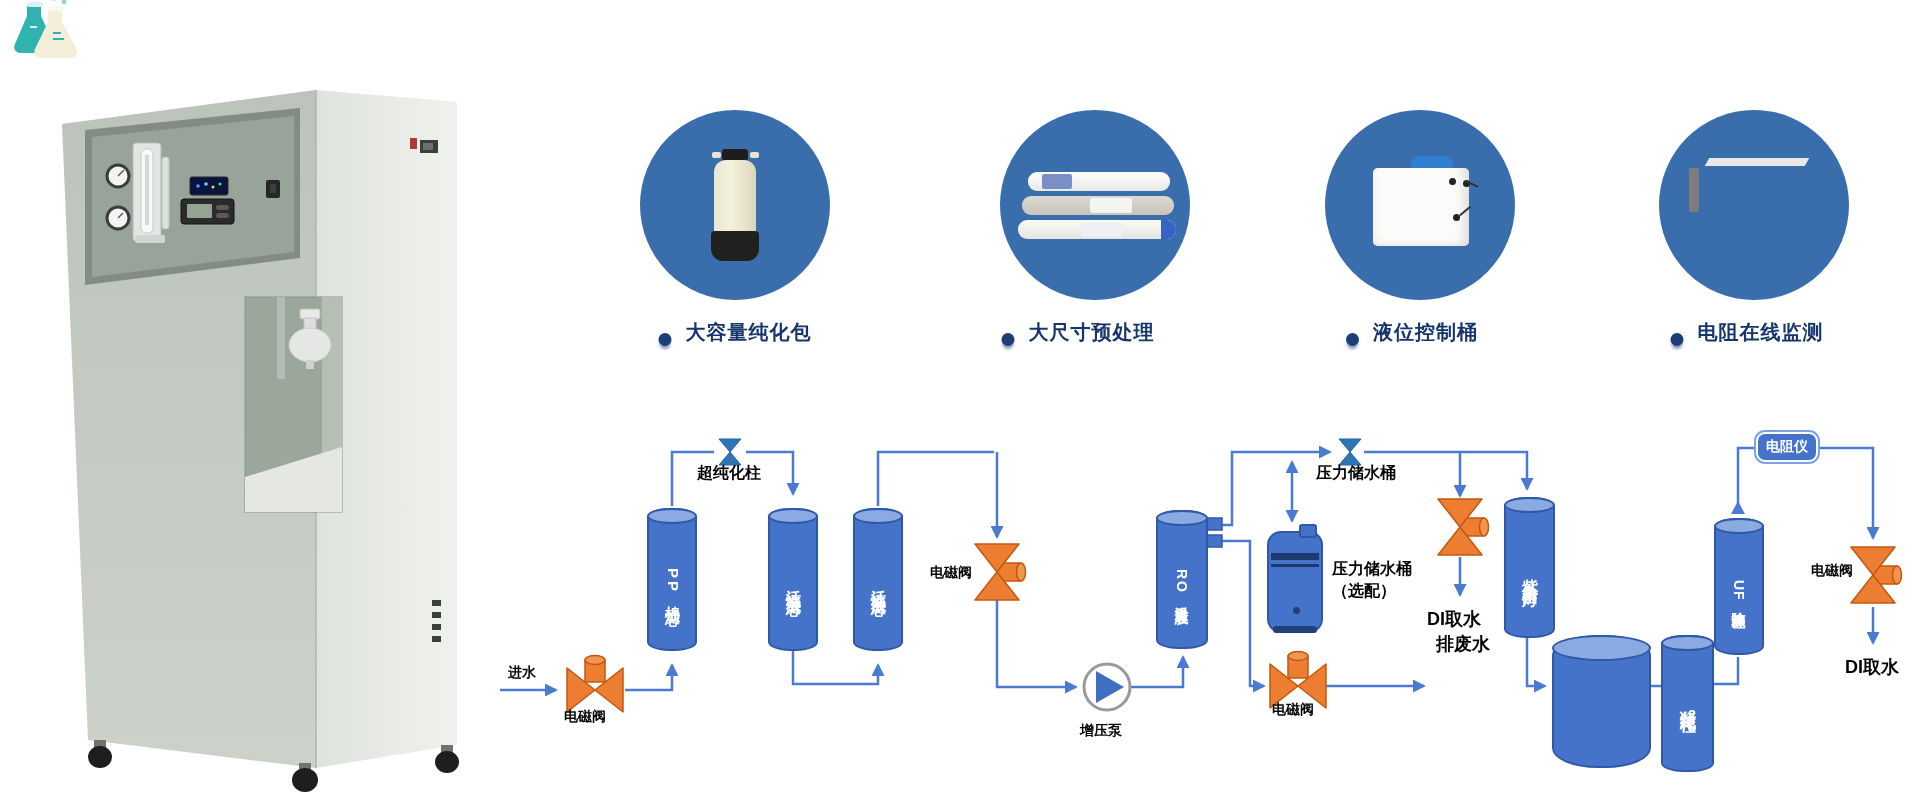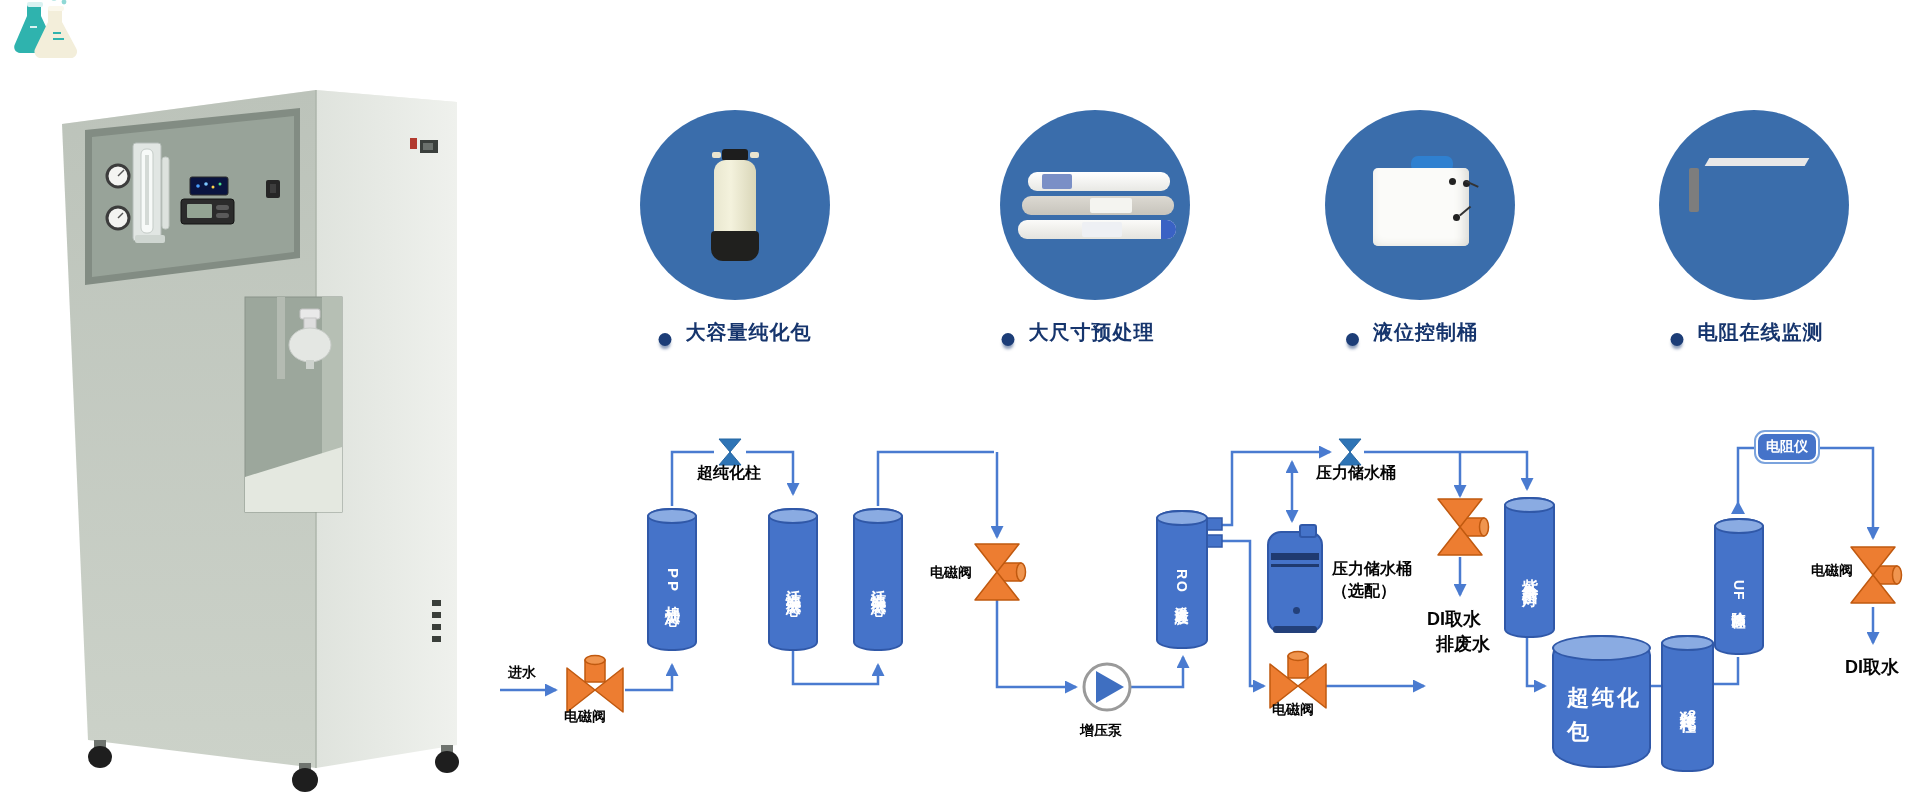--- a/index.html
+++ b/index.html
@@ -325,24 +325,20 @@
       </div>
   </div>
   <div class="cyl" style="left:1504px;top:497px;width:51px;height:141px">
     <div class="cyl-top"></div>
     <div class="cyl-txt">
         <span class="vtext" style="font-size:16px">紫外杀菌灯</span>
       </div>
   </div>
   <div class="cyl barrel" style="left:1552px;top:635px;width:99px;height:133px">
     <div class="cyl-top"></div>
-    <div class="cyl-txt" style="top:28px;align-items:flex-start;padding-left:13px;box-sizing:border-box">
-      <span style="font-size:22px;letter-spacing:3px;line-height:34px">超纯化</span>
-      <span style="font-size:22px;line-height:34px;align-self:flex-start">包</span>
-    </div>
   </div>
   <div class="cyl" style="left:1661px;top:635px;width:53px;height:137px">
     <div class="cyl-top"></div>
     <div class="cyl-txt" style="top:16px">
       <span class="vtext" style="font-size:16px;letter-spacing:2px">超纯化柱</span>
       <span style="font-size:15px">×2</span>
     </div>
   </div>
   <div class="cyl" style="left:1714px;top:518px;width:50px;height:137px">
     <div class="cyl-top"></div>

